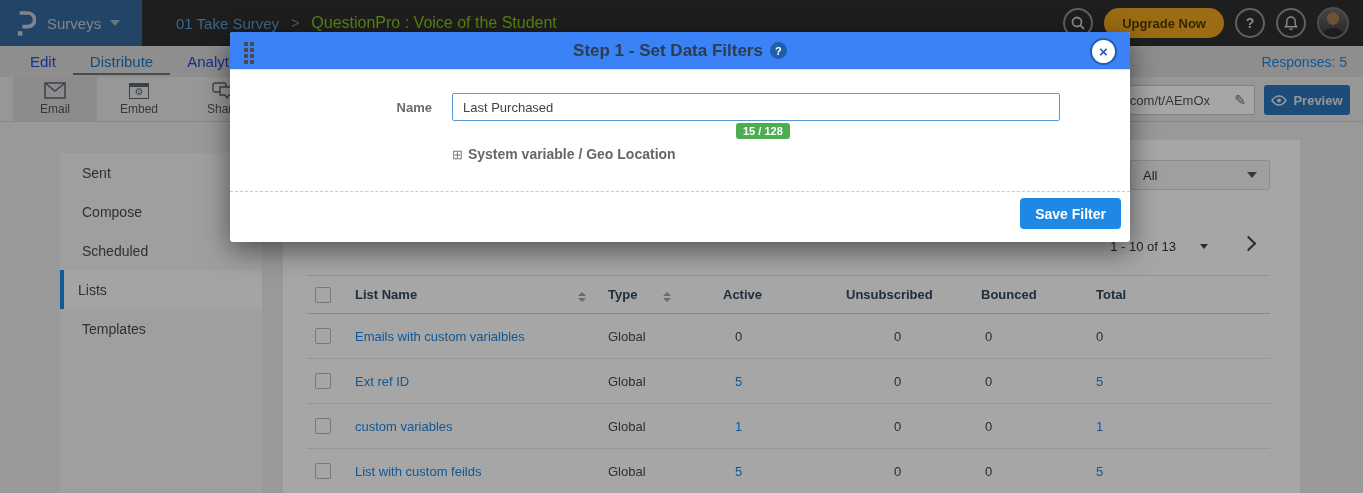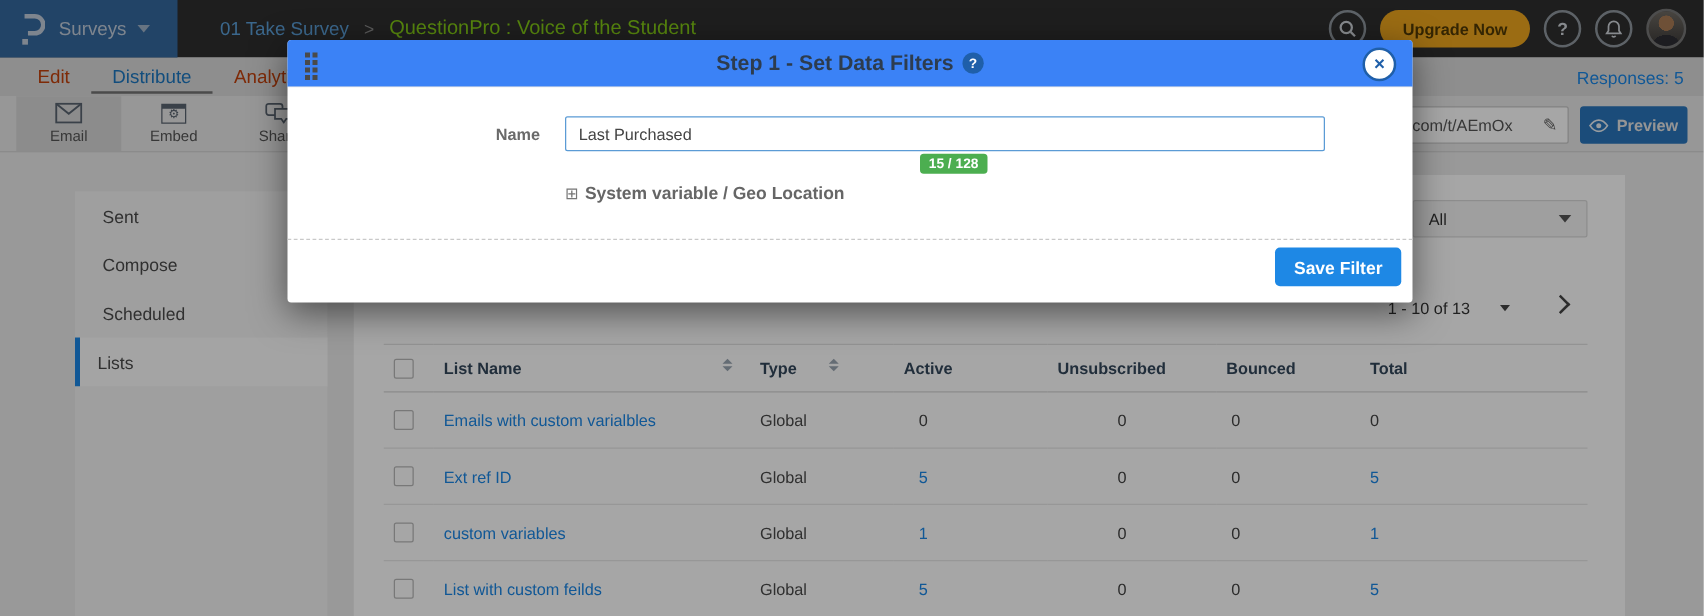--- a/index.html
+++ b/index.html
@@ -19,21 +19,21 @@
   .circle-btn { width:30px; height:30px; border:2px solid #8f979e; border-radius:50%; display:flex; align-items:center; justify-content:center; color:#d0d5da; font-size:14px; font-weight:bold; cursor:pointer; background:transparent; }
   .upgrade-btn { height:30px; padding:0 18px; border-radius:15px; background:#efa71e; color:#513a06; font-size:13px; font-weight:bold; display:flex; align-items:center; cursor:pointer; border:none; }
   .avatar { width:32px; height:32px; border-radius:50%; cursor:pointer; border:2px solid #777;
     background:
       radial-gradient(circle at 50% 34%, #a97c55 0 26%, transparent 27%),
       radial-gradient(ellipse 60% 40% at 50% 92%, #2d2d33 0 60%, transparent 61%),
       linear-gradient(#6f6a63, #3c3a38); }
 
   
   .tabbar { height:31px; background:#dbdbdb; display:flex; align-items:center; padding-left:13px; }
-  .tab { font-size:15px; color:#c2410c; padding:4px 17px 5px; cursor:pointer; font-weight:normal; }
+  .tab { font-size:15px; color:#1d4ed8; padding:4px 17px 5px; cursor:pointer; font-weight:normal; }
   .tab.active { color:#1c77c0; border-bottom:2px solid #737373; padding-bottom:3px; }
   .responses { margin-left:auto; padding-right:16px; color:#1b87e6; font-size:14px; }
 
   
   .toolbar { height:45px; background:#e9e9e9; border-bottom:1px solid #cfcfcf; display:flex; align-items:stretch; padding-left:13px; position:relative; }
   .tool-item { width:84px; display:flex; flex-direction:column; align-items:center; justify-content:center; gap:3px; cursor:pointer; color:#5a6470; }
   .tool-item.selected { background:#d7d7d7; }
   .tool-label { font-size:12px; color:#555; }
   .embed-frame { width:20px; height:16px; border:1.5px solid #5a6470; border-top-width:4px; display:flex; align-items:center; justify-content:center; font-size:10px; line-height:1; }
   .url-box { position:absolute; right:108px; top:8px; width:145px; height:30px; background:#fff; border:1px solid #c7c7c7; border-radius:2px; display:flex; align-items:center; padding:0 8px; gap:6px; }
@@ -50,21 +50,21 @@
   .card { position:absolute; left:283px; width:1017px; top:18px; bottom:-10px; background:#ffffff; }
   .all-dd { position:absolute; top:20px; right:30px; width:140px; height:30px; background:#f4f4f4; border:1px solid #d9d9d9; border-radius:2px; display:flex; align-items:center; justify-content:space-between; padding:0 12px; font-size:13px; color:#333; cursor:pointer; }
   .dd-caret { width:0; height:0; border-left:5px solid transparent; border-right:5px solid transparent; border-top:6px solid #555; }
   .pag-text { position:absolute; top:99px; right:92px; font-size:13px; color:#333; display:flex; align-items:center; gap:24px; cursor:pointer; }
   .pag-caret { width:0; height:0; border-left:4px solid transparent; border-right:4px solid transparent; border-top:5px solid #444; }
   .pag-next { position:absolute; top:98px; right:46px; width:11px; height:11px; border-right:2px solid #444; border-bottom:2px solid #444; transform:rotate(-45deg); cursor:pointer; }
 
   table.lists { position:absolute; top:135px; left:24px; width:963px; border-collapse:collapse; }
   .lists th { height:38px; border-top:1px solid #e2e2e2; border-bottom:1px solid #d6d6d6; font-size:13px; font-weight:bold; color:#33475b; text-align:left; padding-left:8px; }
   .lists td { height:45px; border-bottom:1px solid #e8e8e8; font-size:13px; color:#4a4a4a; padding-left:8px; }
-  .th-flex { display:flex; align-items:flex-start; }
+  .th-flex { display:flex; align-items:flex-end; }
   .sort { display:inline-flex; flex-direction:column; gap:2px; margin-left:8px; cursor:pointer; }
   .sort i { width:0; height:0; border-left:4px solid transparent; border-right:4px solid transparent; display:block; }
   .sort .up { border-bottom:4px solid #9aa6b2; }
   .sort .dn { border-top:4px solid #9aa6b2; }
   .sort-end { margin-left:auto; margin-right:14px; }
   .checkbox { width:16px; height:16px; border:1px solid #b9b9b9; border-radius:2px; background:#fff; display:inline-block; cursor:pointer; vertical-align:middle; }
   td.name { color:#1b87e6; cursor:pointer; }
   td.num { color:#444; }
   td.num.pos { color:#1b87e6; cursor:pointer; }
   td.pad20 { padding-left:20px; } td.pad56 { padding-left:56px; } td.pad12 { padding-left:12px; }
@@ -167,20 +167,21 @@
     <span>Preview</span>
   </button>
 </div>
 
 <div class="page">
   <div class="sidebar">
     <div class="side-item">Sent</div>
     <div class="side-item">Compose</div>
     <div class="side-item">Scheduled</div>
     <div class="side-item active">Lists</div>
+    <div class="side-item">Templates</div>
   </div>
 
   <div class="card">
     <div class="all-dd">
       <span>All</span>
       <span class="dd-caret"></span>
     </div>
     <div class="pag-text">
       <span>1 - 10 of 13</span>
       <span class="pag-caret"></span>

